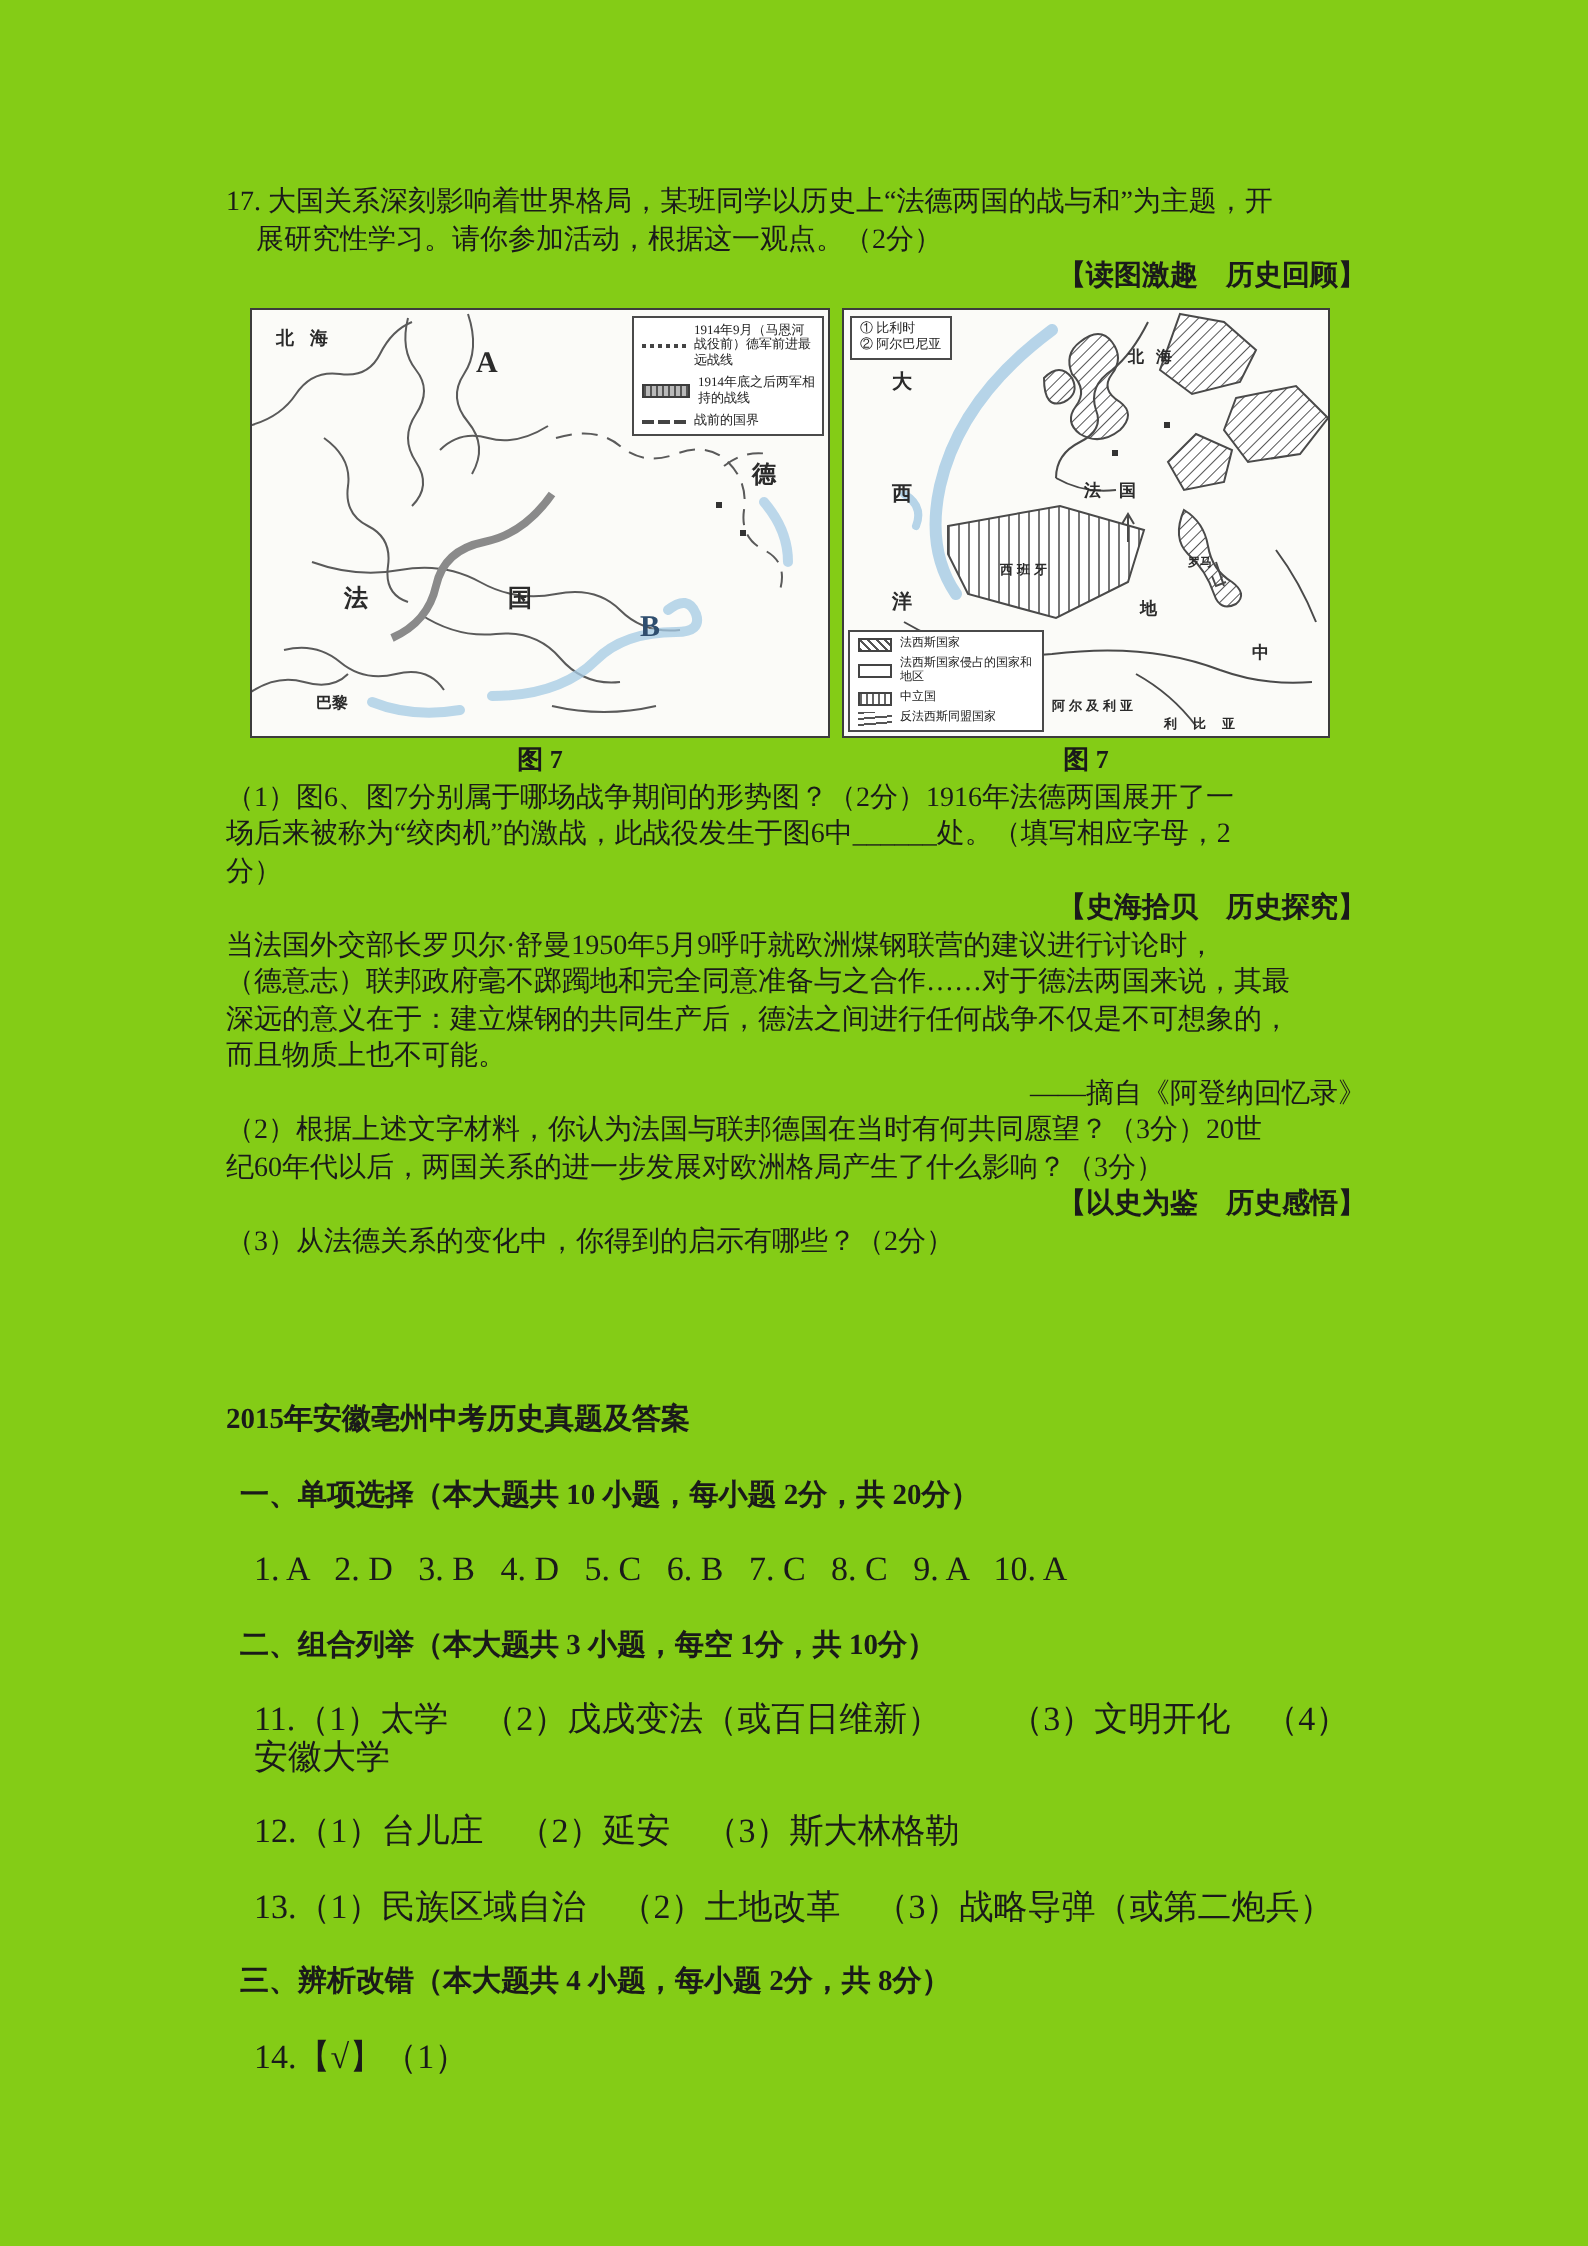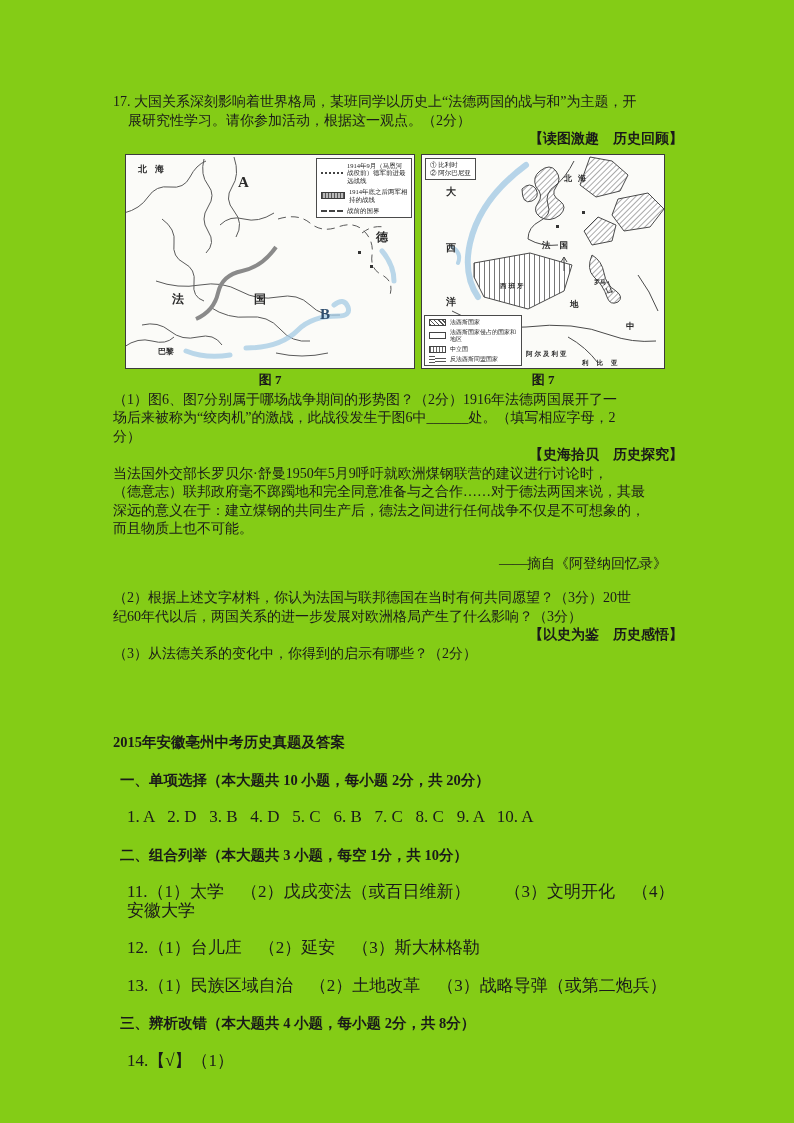--- a/index.html
+++ b/index.html
@@ -11,21 +11,21 @@
     background:#84cc16;
     color:#1a1a1a;
     font-family:"Liberation Serif", serif;
     font-size:14px;
     line-height:18.5px;
     overflow:hidden;
   }
   .para { margin:0; white-space:pre-wrap; }
   .hang { padding-left:15px; text-indent:-15px; }
   .sec-header { margin:0 0 0 15px; font-weight:bold; white-space:pre-wrap;text-align:right; }
-  .source { margin:16px; text-align:right; }
+  .source { margin:0; text-align:right; }
 
   
   .figures { display:flex; gap:6px; margin:5px 0 3px 12px; }
   .fig { display:flex; flex-direction:column; }
   .map-box {
     position:relative; box-sizing:border-box;
     border:1px solid #3c3c3c; background:#fbfbf8; overflow:hidden;
   }
   .map6 { width:290px; height:215px; }
   .map7 { width:244px; height:215px; }

